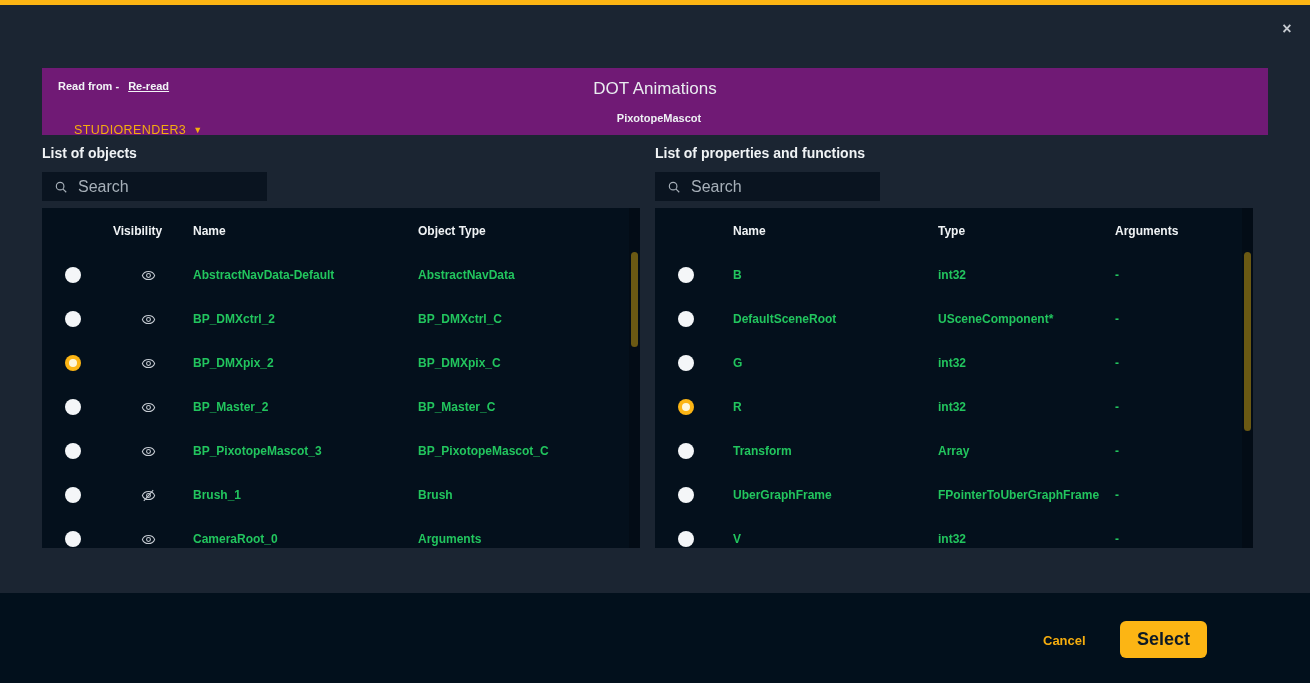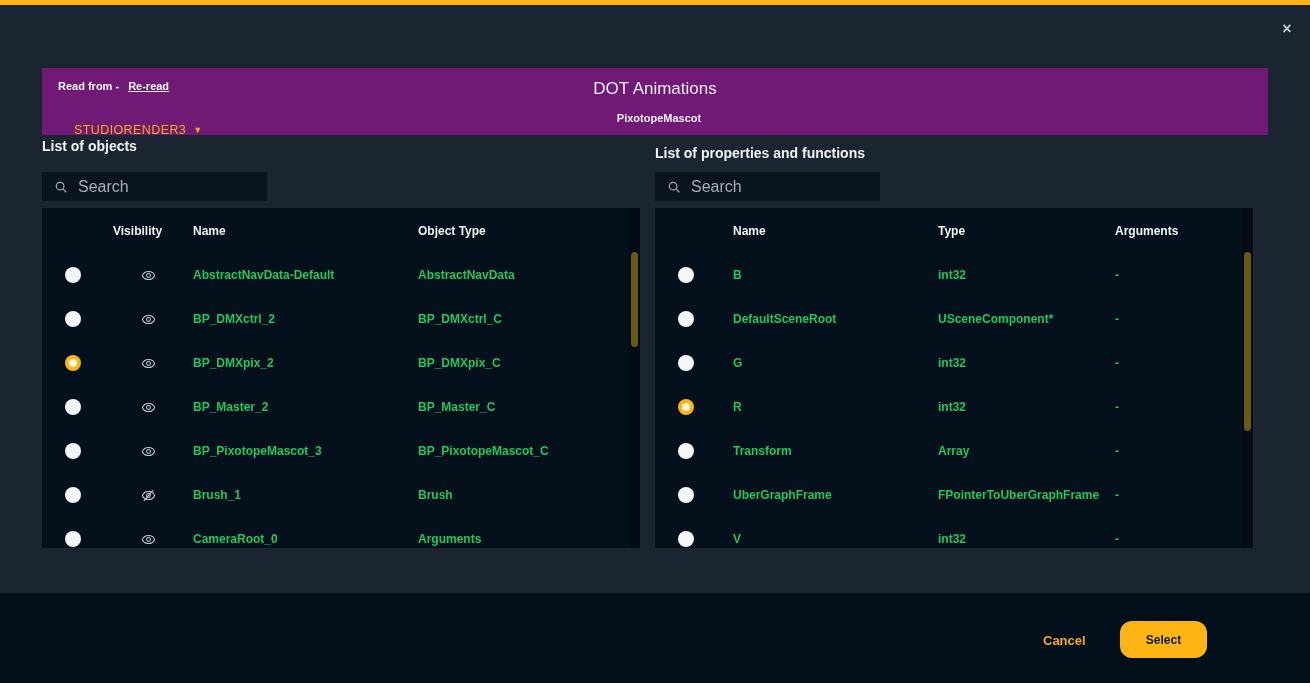--- a/index.html
+++ b/index.html
@@ -20,21 +20,21 @@
     background:#701a75;
   }
   .readfrom-row { position:absolute; left:16px; top:12px; font-size:11px; font-weight:700; color:#f2f5f7; }
   .readfrom-row .reread { text-decoration:underline; margin-left:9px; cursor:pointer; }
   .source-row { position:absolute; left:32px; top:39px; font-size:12.5px; font-weight:400; color:#f5ad0e; letter-spacing:.4px; cursor:pointer;margin-top:16px; }
   .source-row .caret { font-size:9px; margin-left:7px; position:relative; top:-1px; }
   .dialog-title { position:absolute; left:0; top:11px; width:100%; text-align:center; font-size:17px; font-weight:400; color:#e9edf0; }
   .dialog-subtitle { position:absolute; left:4px; top:44px; width:100%; text-align:center; font-size:11px; font-weight:700; color:#eef1f4; }
 
   .section-heading { position:absolute; font-size:14px; font-weight:700; color:#f0f3f5; }
-  .heading-left { left:42px; top:138px;text-align:center; }
+  .heading-left { left:42px; top:145px;text-align:center; }
   .heading-right { left:655px; top:145px; }
 
   .search-box {
     position:absolute; top:172px; width:225px; height:29px; background:#0a1420;
     display:flex; align-items:center;
   }
   .search-left { left:42px; }
   .search-right { left:655px; }
   .search-box svg { margin-left:12px; flex:none; }
   .search-box input {
@@ -88,22 +88,22 @@
   .thumb-right { top:44px; height:179px; }
 
   .footer {
     position:absolute; left:0; top:593px; width:1310px; height:90px; background:#02101c;
   }
   .cancel-btn {
     position:absolute; left:1043px; top:633px; font-size:13px; font-weight:700; color:#f5ad0e; cursor:pointer;
   }
   .select-btn {
     position:absolute; left:1120px; top:621px; width:87px; height:37px;
-    background:#fcb514; border:none; border-radius:12px;
-    color:#0e1a26; font-family:"Liberation Sans", sans-serif; font-size:12px; font-weight:700;
+    background:#fcb514; border:none; border-radius:6px;
+    color:#0e1a26; font-family:"Liberation Sans", sans-serif; font-size:18px; font-weight:700;
     cursor:pointer;
   }
 </style>
 </head>
 <body>
 
 <div class="page">
   <div class="topbar"></div>
   <div class="close-btn">×</div>
 

